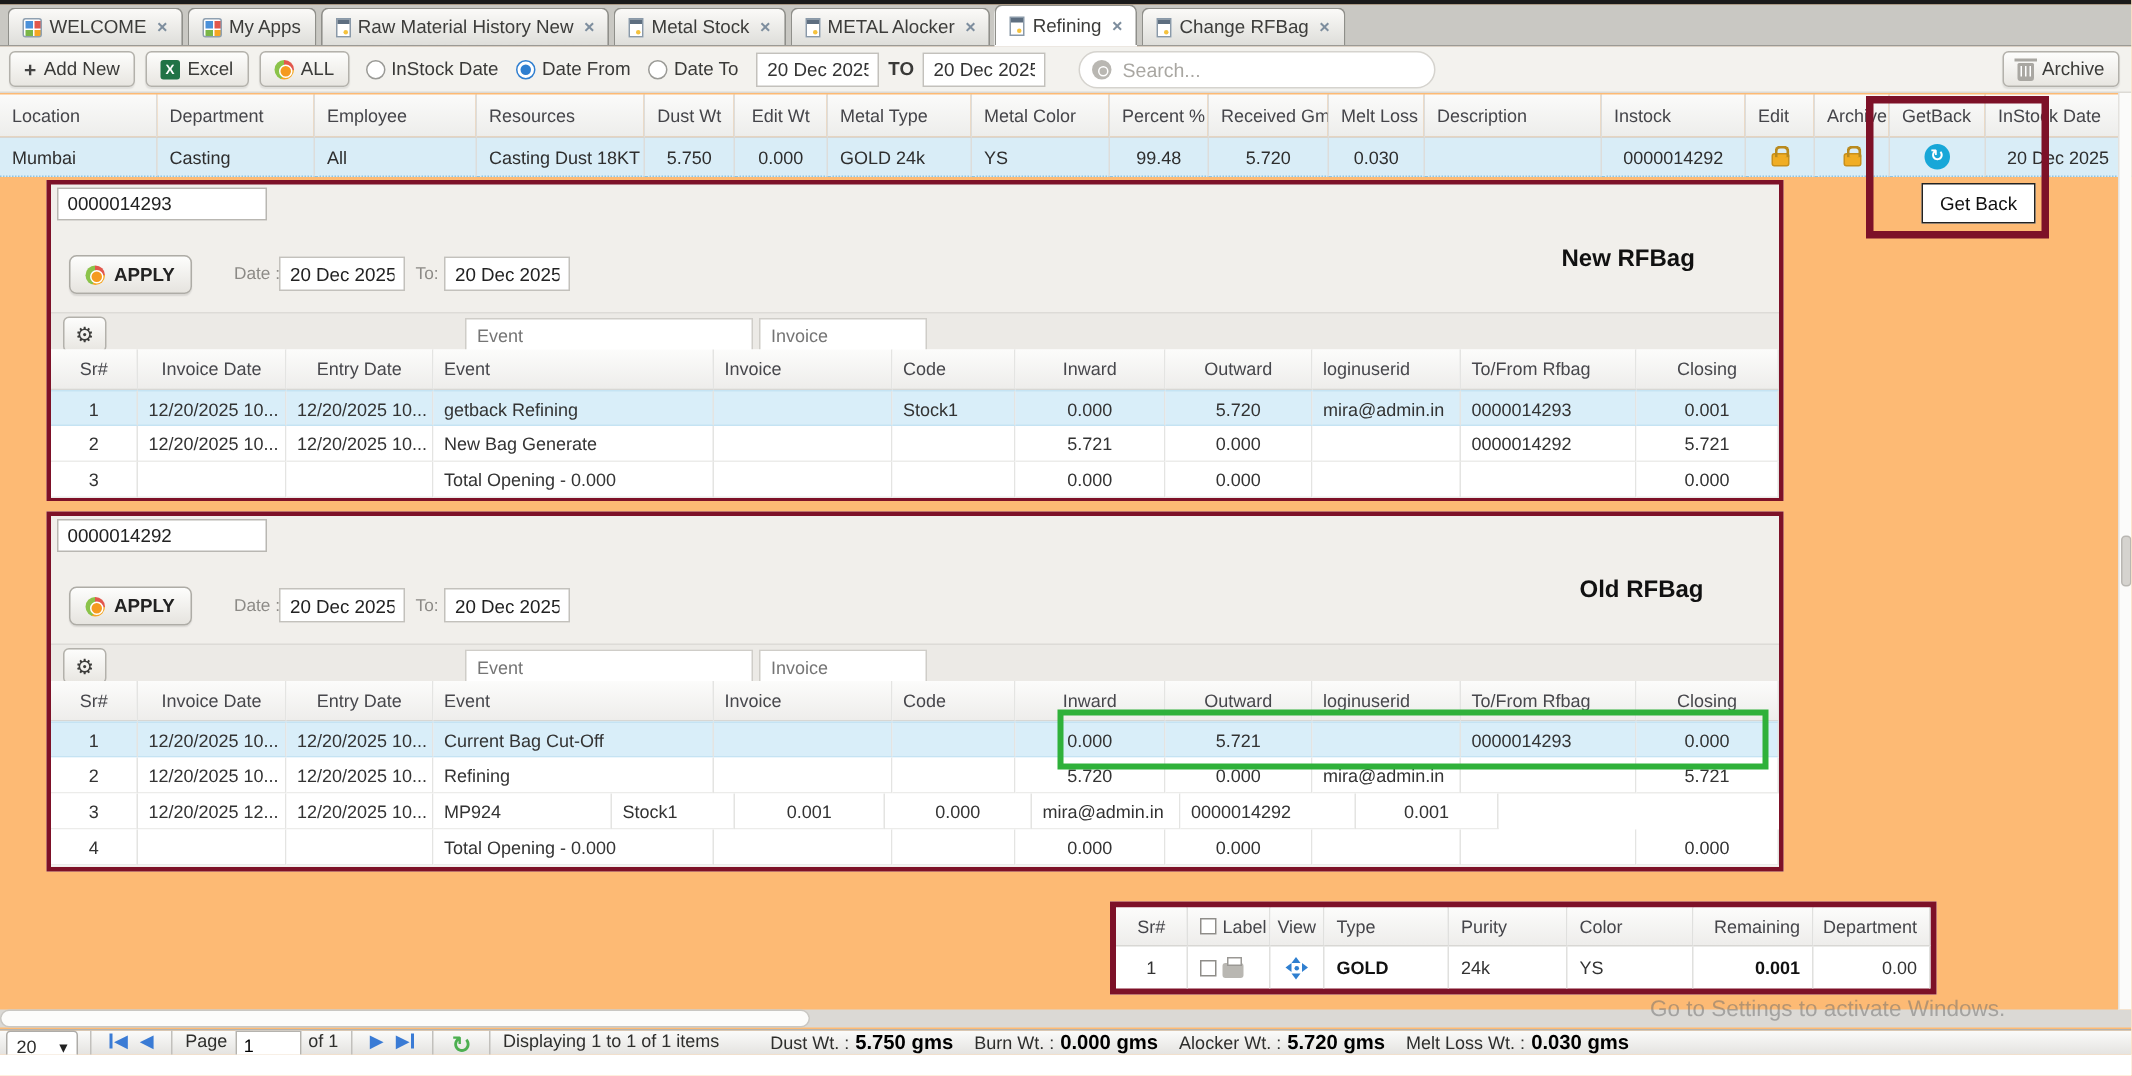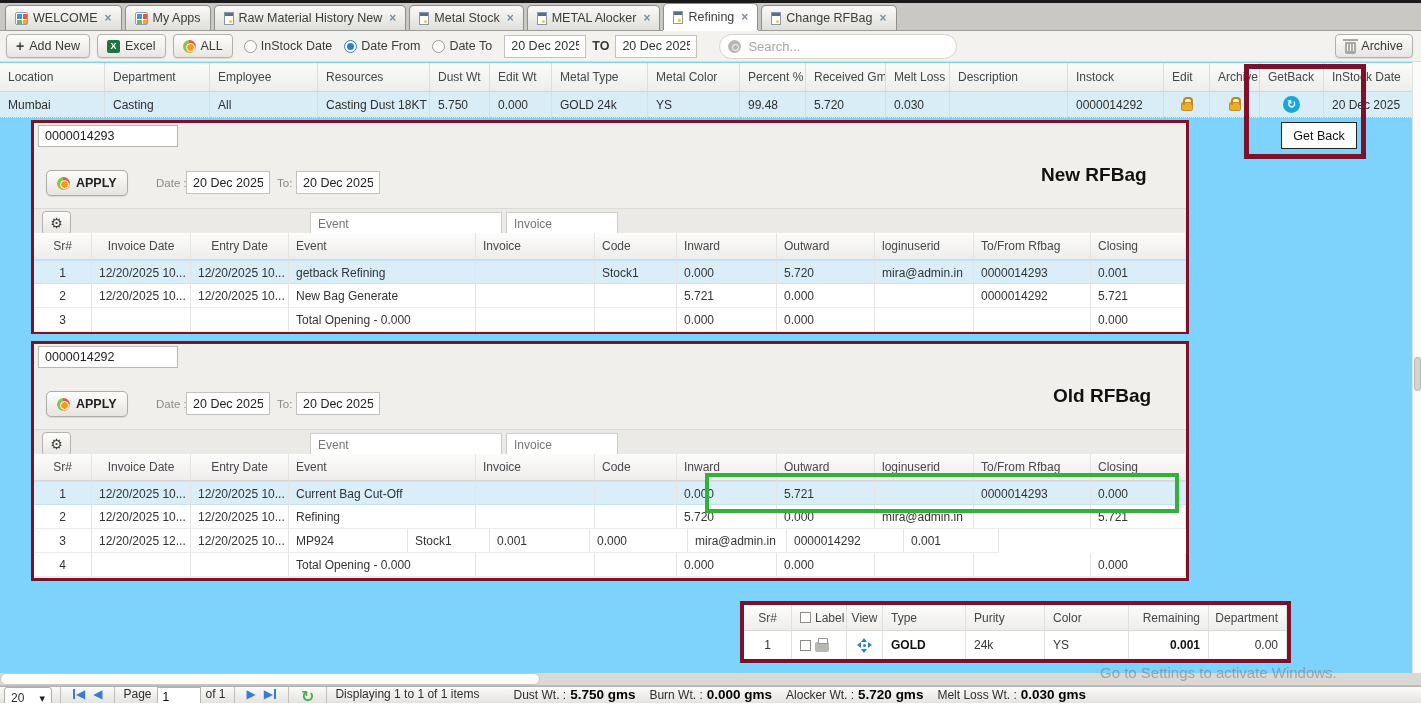--- a/index.html
+++ b/index.html
@@ -1,18 +1,18 @@
 <!DOCTYPE html>
 <html><head>
 <meta charset="utf-8">
 <style>
   * { margin:0; padding:0; box-sizing:border-box; }
   html,body { width:1421px; height:717px; overflow:hidden; background:#fff;
     font-family:"Liberation Sans","DejaVu Sans",sans-serif; font-size:12px; color:#333; }
-  #app { position:relative; width:1421px; height:703px; background:#7dd3fc; overflow:hidden; }
+  #app { position:relative; width:1421px; height:703px; background:#fdba74; overflow:hidden; }
 
   
   .top-strip { position:absolute; left:0; top:0; width:100%; height:3px; background:#1a1a1a; }
   .tabbar { position:absolute; left:0; top:3px; width:100%; height:28px; background:#c9c8c3;
     border-bottom:1px solid #9b9a95; display:flex; align-items:flex-end; padding-left:5px; }
   .tab { display:flex; align-items:center; gap:5px; height:25px; padding:0 9px; margin-right:3px;
     border:1px solid #8f8f8a; border-bottom:none; border-radius:5px 5px 0 0;
     background:linear-gradient(#fbfaf8,#dededa); font-size:12.5px; color:#3c3c3a; white-space:nowrap; }
   .tab.active { background:#fff; height:27px; position:relative; z-index:2; box-shadow:0 1px 0 #fff; }
   .tab-close { color:#7e8e9e; font-weight:bold; font-size:12px; margin-left:2px; cursor:pointer; }
@@ -60,21 +60,21 @@
   .ico-trash::before { content:""; position:absolute; left:-2px; top:-3px; width:15px; height:2px; background:#a9a7a2; }
   .ico-trash::after { content:""; position:absolute; left:2px; top:2px; width:1px; height:7px; background:#fff; box-shadow:3px 0 0 #fff,6px 0 0 #fff; }
 
   
   .mgrid { position:absolute; left:0; top:63px; width:1421px; }
   .mrow { display:flex; }
   .mcell { border-right:1px solid #dddddb; padding:0 8px; font-size:12px; overflow:hidden; white-space:nowrap; }
   .mhead .mcell { height:29px; line-height:29px; background:linear-gradient(#fbfbfa,#ededeb);
     color:#45454a; border-bottom:1px solid #d6d5d2; }
   .mdata .mcell { height:26px; line-height:26px; background:#d9edf7; border-bottom:1px dotted #8fc3e0; color:#2e2e2e; }
-  .num { text-align:left; }
+  .num { text-align:center; }
   .ctr { text-align:center; display:flex; align-items:center; justify-content:center; }
   .mg0{width:105px}.mg1{width:105px}.mg2{width:108px}.mg3{width:112px}.mg4{width:60px}
   .mg5{width:62px}.mg6{width:96px}.mg7{width:92px}.mg8{width:66px}.mg9{width:80px}
   .mg10{width:64px}.mg11{width:118px}.mg12{width:96px}.mg13{width:46px}.mg14{width:50px}
   .mg15{width:64px}.mg16{width:97px}
   .lock { width:12px; height:9px; background:#f0ad24; border:1px solid #c8901c; border-radius:2px; position:relative; margin-top:4px; }
   .lock::before { content:""; position:absolute; top:-6px; left:1px; width:6px; height:6px;
     border:2px solid #b98a1e; border-bottom:none; border-radius:4px 4px 0 0; }
   .getback-ico { width:17px; height:17px; border-radius:50%; background:#17a7d8; color:#fff;
     font-size:11px; line-height:16px; text-align:center; font-weight:bold; }
@@ -94,21 +94,21 @@
   .panel-old { top:341px; height:240px; }
   .bag-input { position:absolute; left:4px; top:2px; width:140px; height:22px; border:1px solid #b9b7b2;
     background:#fff; font-size:12.5px; padding:0 6px; font-family:inherit; color:#222; }
   .apply-btn { position:absolute; left:12px; top:47px; height:26px; padding:0 10px; display:flex;
     align-items:center; gap:6px; border:1px solid #aeaca6; border-radius:5px;
     background:linear-gradient(#fdfdfc,#e6e4df); font-weight:bold; font-size:12.5px; color:#222;
     cursor:pointer; box-shadow:0 1px 1px rgba(0,0,0,.1); }
   .date-lbl { position:absolute; font-size:11.5px; color:#8c8a86; }
   .pdate { position:absolute; height:23px; width:84px; border:1px solid #c3c1bc; background:#fff;
     font-size:12.5px; padding:0 6px; font-family:inherit; color:#222; }
-  .panel-title { position:absolute; font-size:19px; font-weight:bold; color:#111; }
+  .panel-title { position:absolute; font-size:16px; font-weight:bold; color:#111; }
   .weight-note { position:absolute; left:714px; top:24px; width:190px; font-size:13px; font-weight:bold;
     color:#9e1226; line-height:18px; }
   .filterbar { position:absolute; left:0; top:85px; width:1152px; height:29px; background:#eceae6;
     border-top:1px solid #dddbd7; border-bottom:1px solid #d6d4d0; }
   .gear-btn { position:absolute; left:8px; top:2px; width:29px; height:24px; border:1px solid #b3b1ab;
     border-radius:4px; background:linear-gradient(#fdfdfc,#e8e6e1); font-size:14px; color:#3d3d3b;
     display:flex; align-items:center; justify-content:center; cursor:pointer; }
   .f-input { position:absolute; top:3px; height:23px; border:1px solid #cfcdc8; background:#fff;
     font-size:12px; padding:0 7px; font-family:inherit; color:#333; }
   .f-event { left:276px; width:192px; }

